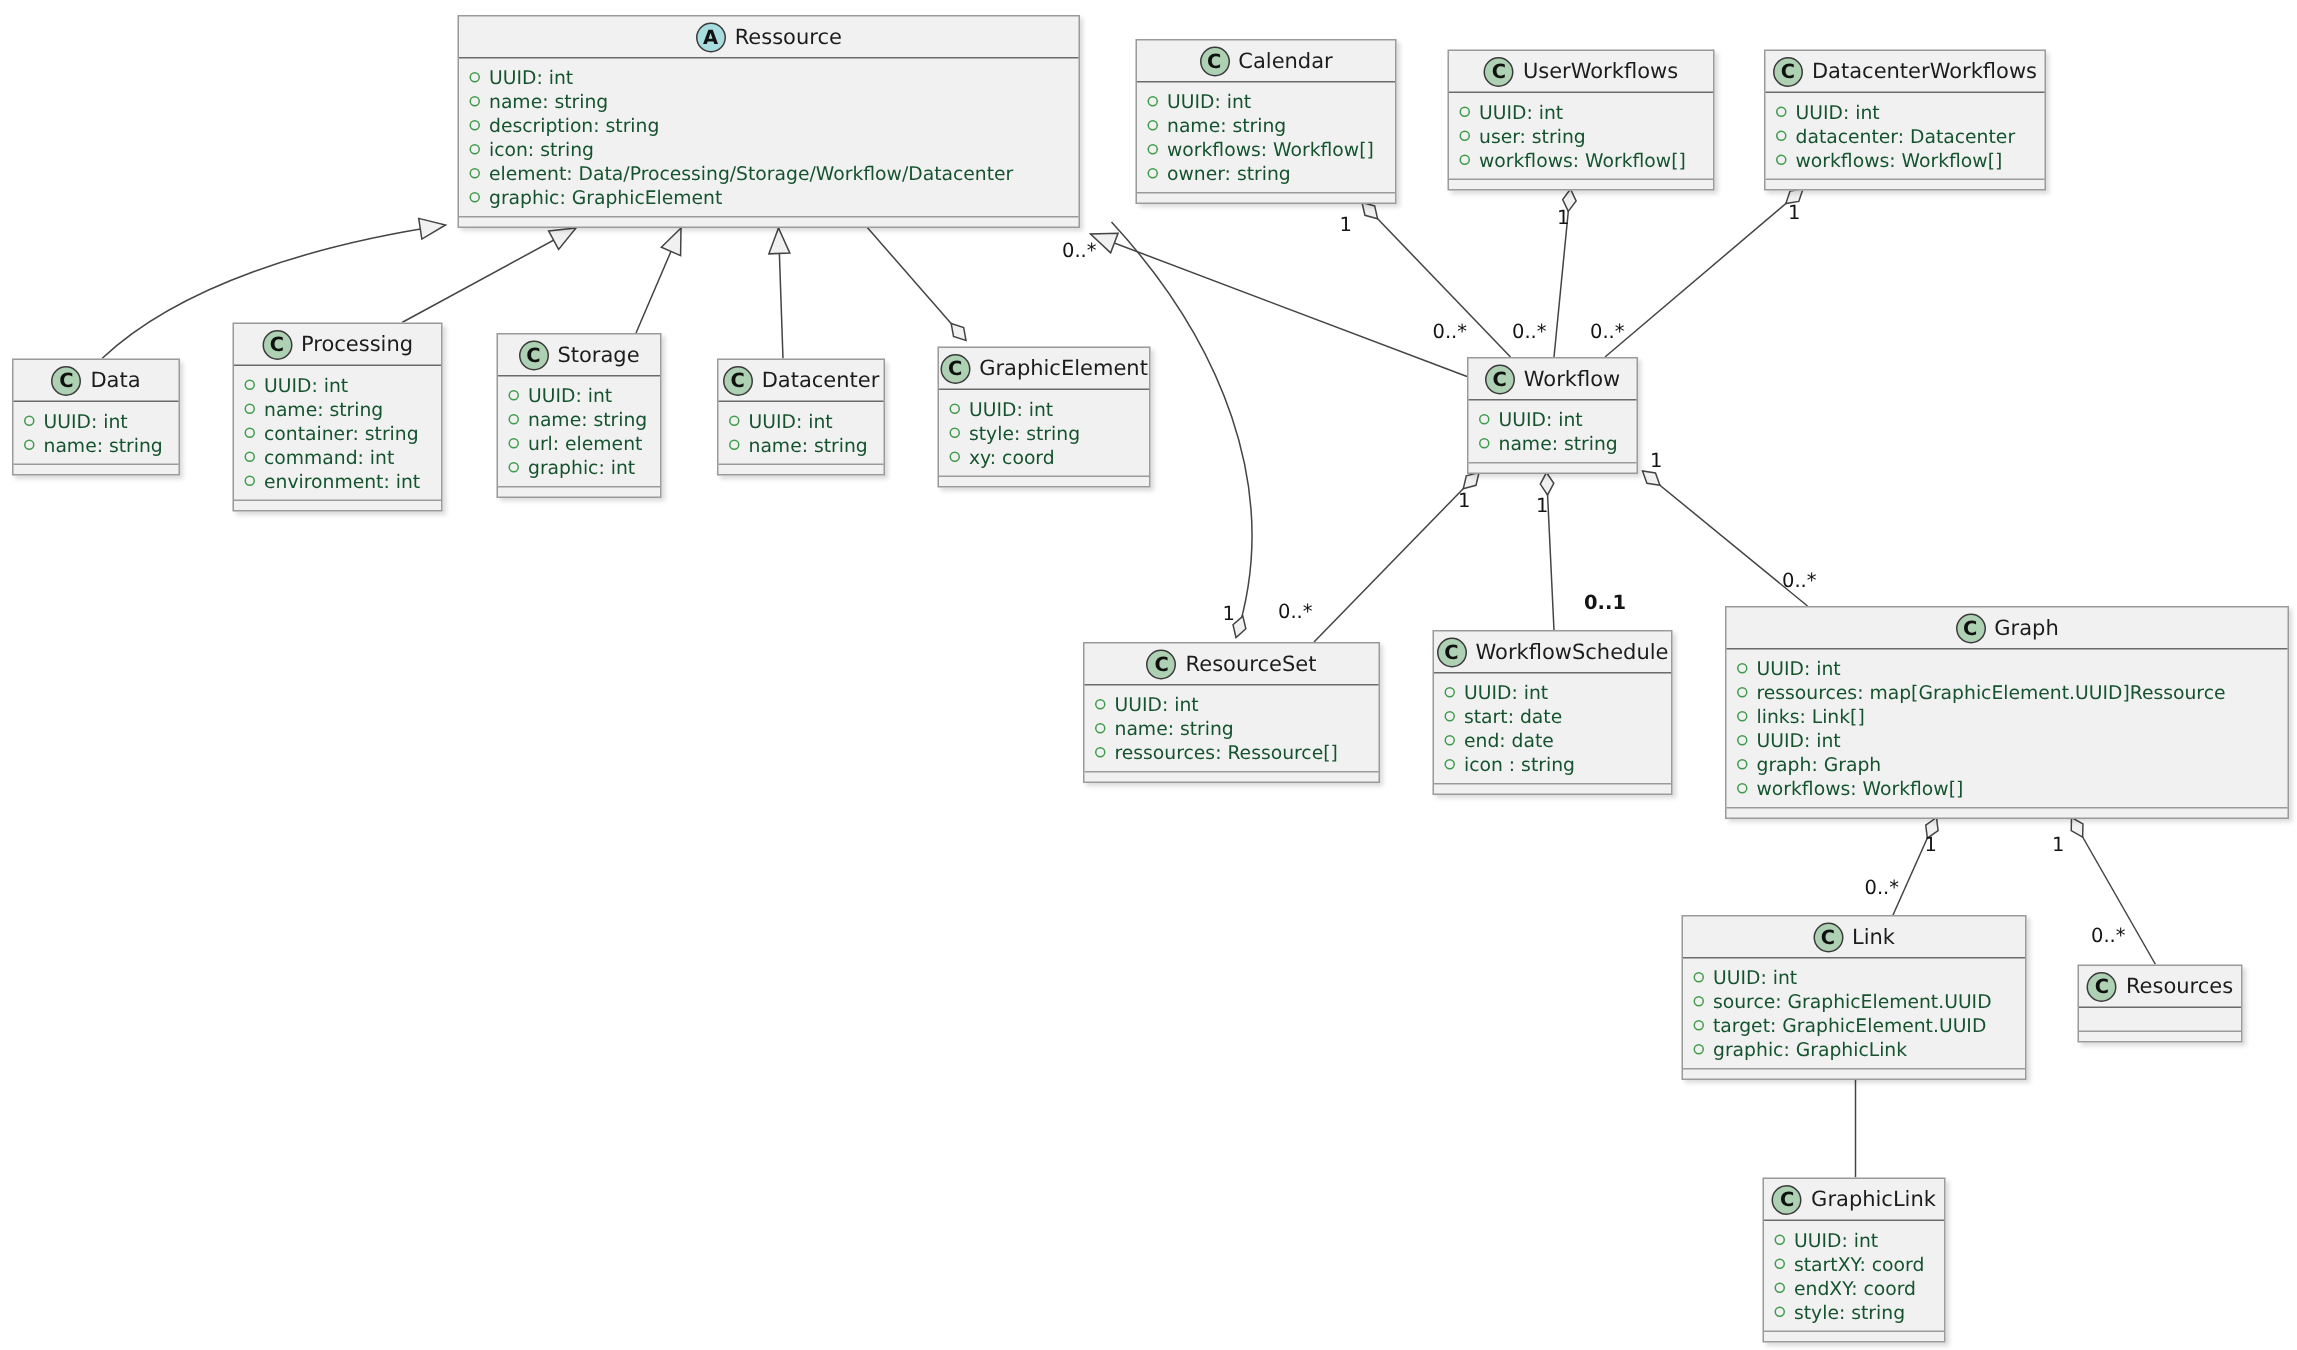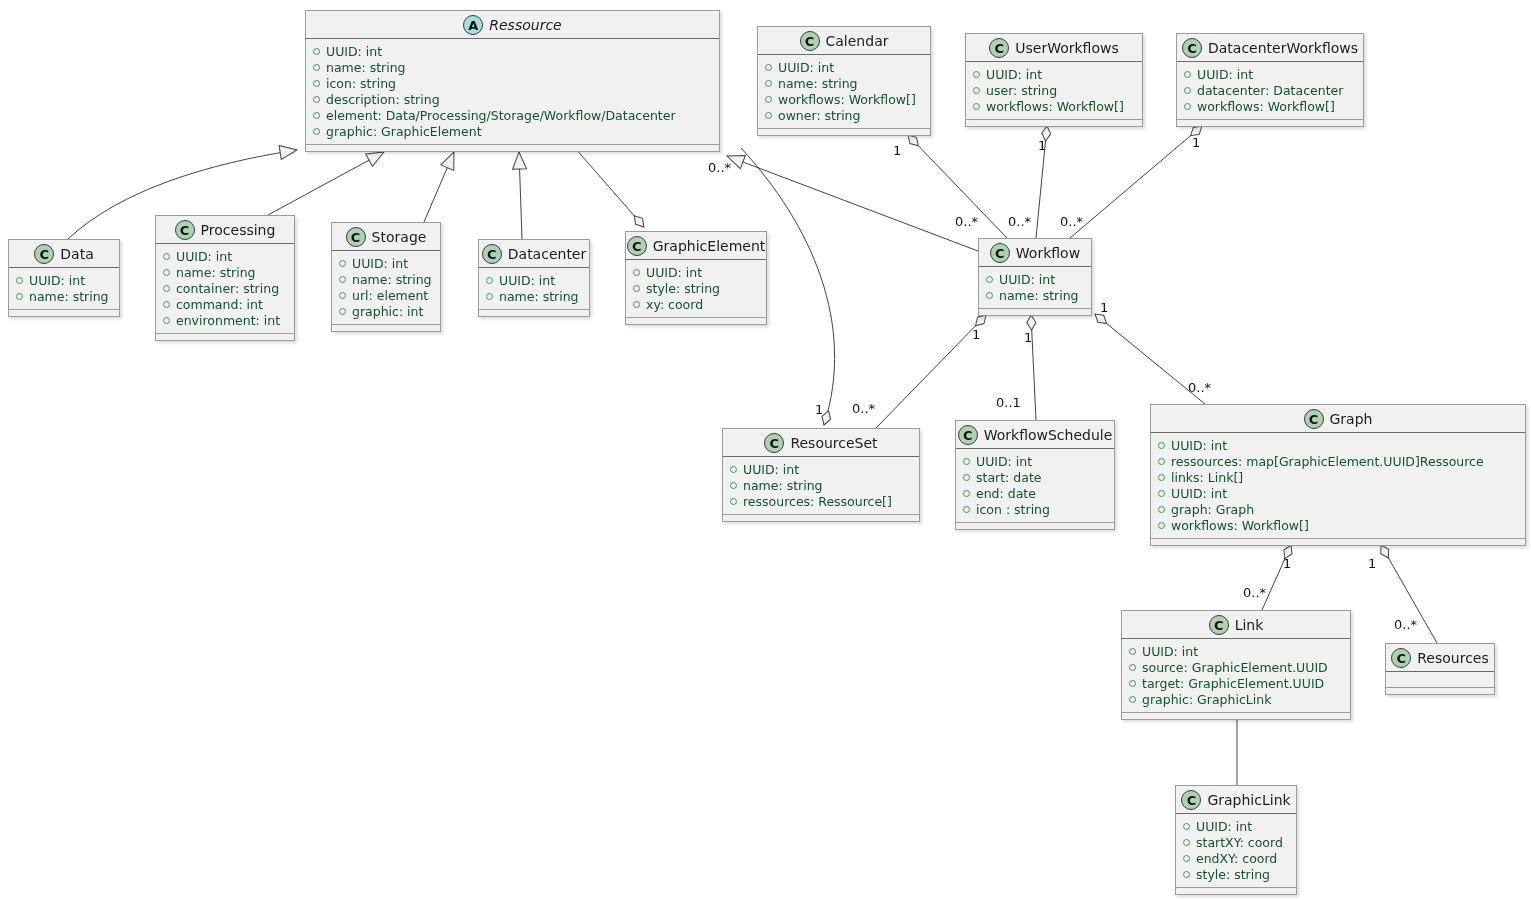--- a/index.html
+++ b/index.html
@@ -18,21 +18,21 @@
     height:27px; border-bottom:1px solid #6b6b6b; padding:0 6px;
     font-size:14px; color:#1c1c1c; white-space:nowrap;
   }
   .badge {
     display:inline-block; width:20px; height:20px; border-radius:50%;
     border:1px solid #3a3a3a; background:#add1b2; color:#111;
     font-size:13px; font-weight:bold; text-align:center; line-height:20px;
     box-sizing:border-box; flex:0 0 auto;
   }
   .badge.abstract { background:#a9dcdf; }
-  .cls-name.abstract-name { font-style:italic; }
+  .cls-name.abstract-name { }
   .cls-attrs { padding:4px 7px 5px 7px; min-height:6px; }
   .attr {
     display:flex; align-items:center; gap:6px; height:16px;
     font-size:12.5px; color:#14532d; white-space:nowrap;
   }
   .dot {
     display:inline-block; width:7px; height:7px; border-radius:50%;
     border:1px solid #3f9c4a; background:transparent; box-sizing:border-box;
     flex:0 0 auto;
   }
@@ -85,25 +85,25 @@
         <div class="attr">
           <span class="dot"></span>
           <span class="attr-text">UUID: int</span>
         </div>
         <div class="attr">
           <span class="dot"></span>
           <span class="attr-text">name: string</span>
         </div>
         <div class="attr">
           <span class="dot"></span>
+          <span class="attr-text">description: string</span>
+        </div>
+        <div class="attr">
+          <span class="dot"></span>
           <span class="attr-text">icon: string</span>
-        </div>
-        <div class="attr">
-          <span class="dot"></span>
-          <span class="attr-text">description: string</span>
         </div>
         <div class="attr">
           <span class="dot"></span>
           <span class="attr-text">element: Data/Processing/Storage/Workflow/Datacenter</span>
         </div>
         <div class="attr">
           <span class="dot"></span>
           <span class="attr-text">graphic: GraphicElement</span>
         </div>
       </div>
@@ -459,21 +459,21 @@
   <span class="mult" style="left:955px;top:214px;">0..*</span>
   <span class="mult" style="left:1038px;top:138px;">1</span>
   <span class="mult" style="left:1008px;top:214px;">0..*</span>
   <span class="mult" style="left:1192px;top:135px;">1</span>
   <span class="mult" style="left:1060px;top:214px;">0..*</span>
   <span class="mult" style="left:815px;top:402px;">1</span>
   <span class="mult" style="left:708px;top:160px;">0..*</span>
   <span class="mult" style="left:972px;top:327px;">1</span>
   <span class="mult" style="left:852px;top:401px;">0..*</span>
   <span class="mult" style="left:1024px;top:330px;">1</span>
-  <span class="mult" style="left:996px;top:395px;">0..1</span>
+  <span class="mult" style="left:1056px;top:395px;font-weight:bold;">0..1</span>
   <span class="mult" style="left:1100px;top:300px;">1</span>
   <span class="mult" style="left:1188px;top:380px;">0..*</span>
   <span class="mult" style="left:1283px;top:556px;">1</span>
   <span class="mult" style="left:1243px;top:585px;">0..*</span>
   <span class="mult" style="left:1368px;top:556px;">1</span>
   <span class="mult" style="left:1394px;top:617px;">0..*</span>
 
 </div>
 
 </body></html>

